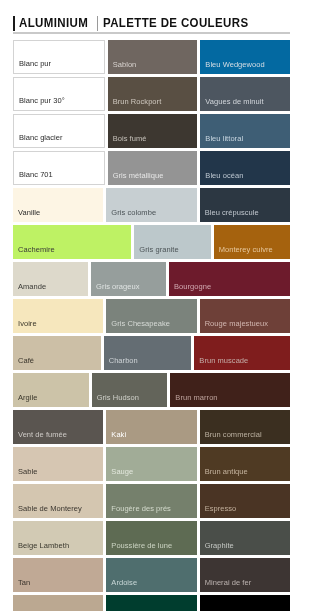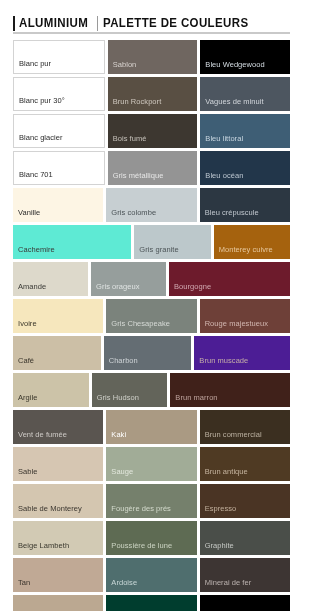--- a/index.html
+++ b/index.html
@@ -105,21 +105,21 @@
 </div>
 
 <div class="palette" id="palette-grid">
     <div class="row">
       <div class="swatch outlined" style="background: rgb(255, 255, 255);">
         <span class="swatch-label" style="color: rgb(43, 43, 43);">Blanc pur</span>
       </div>
       <div class="swatch" style="background: rgb(111, 102, 96);">
         <span class="swatch-label" style="color: rgb(216, 211, 207);">Sablon</span>
       </div>
-      <div class="swatch" style="background: #000000;">
+      <div class="swatch" style="background: #0369a1;">
         <span class="swatch-label" style="color: rgb(213, 221, 227);">Bleu Wedgewood</span>
       </div>
     </div>
     <div class="row">
       <div class="swatch outlined" style="background: rgb(255, 255, 255);">
         <span class="swatch-label" style="color: rgb(43, 43, 43);">Blanc pur 30°</span>
       </div>
       <div class="swatch" style="background: rgb(89, 79, 67);">
         <span class="swatch-label" style="color: rgb(207, 200, 191);">Brun Rockport</span>
       </div>
@@ -154,21 +154,21 @@
         <span class="swatch-label" style="color: rgb(43, 43, 43);">Vanille</span>
       </div>
       <div class="swatch" style="background: rgb(199, 207, 210);">
         <span class="swatch-label" style="color: rgb(74, 82, 86);">Gris colombe</span>
       </div>
       <div class="swatch" style="background: rgb(44, 55, 66);">
         <span class="swatch-label" style="color: rgb(192, 199, 206);">Bleu crépuscule</span>
       </div>
     </div>
     <div class="row">
-      <div class="swatch" style="background: #5eead4; padding-left: 42px;">
+      <div class="swatch" style="background: #bef264; padding-left: 42px;">
         <span class="swatch-label" style="color: rgb(58, 58, 56);">Cachemire</span>
       </div>
       <div class="swatch" style="background: rgb(188, 200, 203);">
         <span class="swatch-label" style="color: rgb(76, 84, 87);">Gris granite</span>
       </div>
       <div class="swatch" style="background: rgb(165, 98, 14);">
         <span class="swatch-label" style="color: rgb(230, 199, 157);">Monterey cuivre</span>
       </div>
     </div>
     <div class="row">
@@ -193,21 +193,21 @@
         <span class="swatch-label" style="color: rgb(210, 182, 176);">Rouge majestueux</span>
       </div>
     </div>
     <div class="row">
       <div class="swatch" style="background: rgb(204, 191, 166);">
         <span class="swatch-label" style="color: rgb(58, 53, 43);">Café</span>
       </div>
       <div class="swatch" style="background: rgb(100, 109, 115);">
         <span class="swatch-label" style="color: rgb(207, 212, 215);">Charbon</span>
       </div>
-      <div class="swatch" style="background: #4c1d95; padding-left: 8px;">
+      <div class="swatch" style="background: #7f1d1d; padding-left: 8px;">
         <span class="swatch-label" style="color: rgb(196, 173, 168);">Brun muscade</span>
       </div>
     </div>
     <div class="row">
       <div class="swatch" style="background: rgb(204, 195, 168);">
         <span class="swatch-label" style="color: rgb(58, 55, 43);">Argile</span>
       </div>
       <div class="swatch" style="background: rgb(99, 100, 90);">
         <span class="swatch-label" style="color: rgb(207, 208, 201);">Gris Hudson</span>
       </div>

